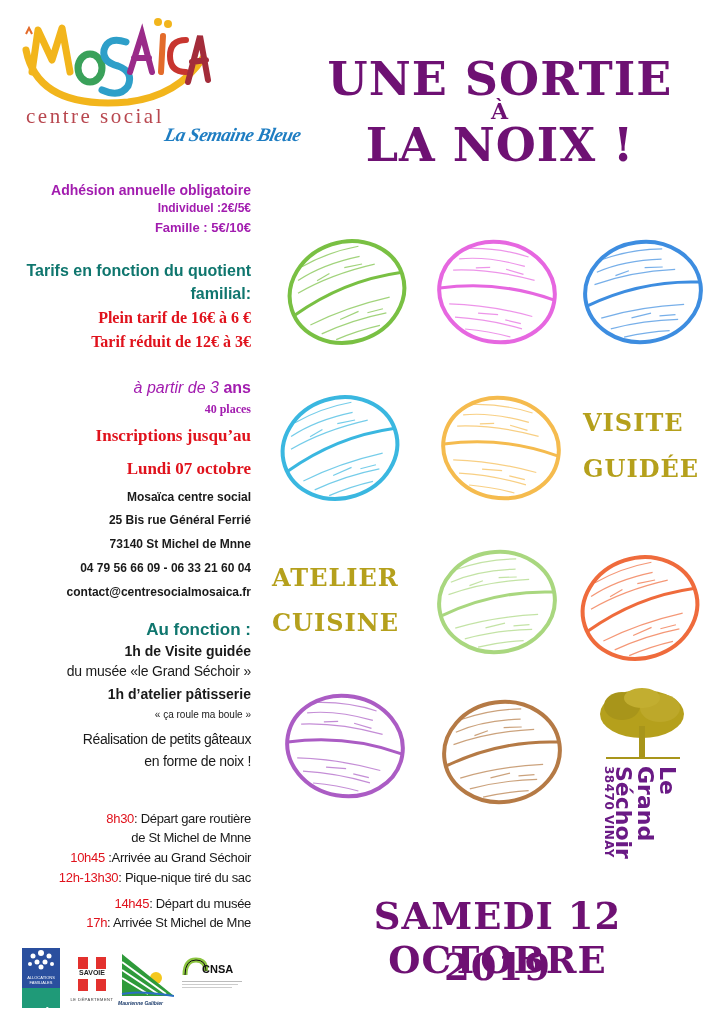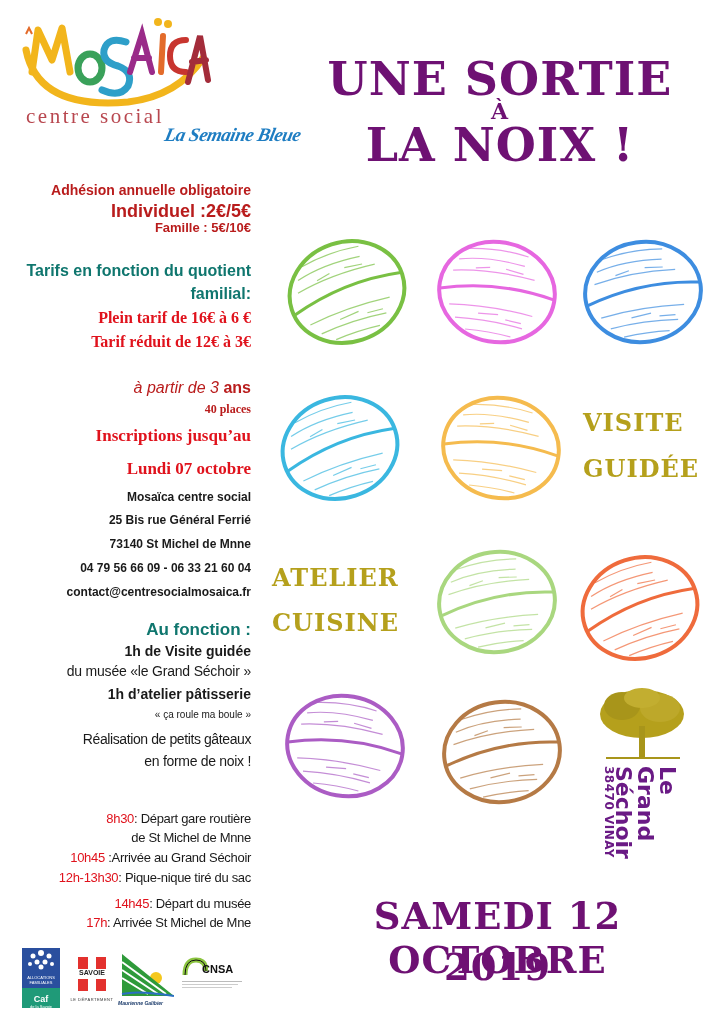--- a/index.html
+++ b/index.html
@@ -13,27 +13,27 @@
 
   
   .stencil { font-family: "DejaVu Serif", serif; font-weight: bold; letter-spacing: 1px; }
   .title-line { color: #6e1173; text-align: center; left: 300px; width: 400px; }
   .title-1 { top: 52px; font-size: 46px; }
   .title-2 { top: 98px; font-size: 22px; }
   .title-3 { top: 118px; font-size: 46px; }
 
   
   .info { right: 473px; text-align: right; font-family: "Liberation Sans", sans-serif; font-weight: bold; }
-  .blue { color: #b91c1c; text-align: center; }
+  .blue { color: #a21caf; text-align: center; }
   .purple { color: #0f766e; }
   .red { color: #e0121c; font-family: Liberation Serif, serif; }
   .black { color: #1a1a1a; }
 
   .adh-1 { top: 182px; font-size: 14px; }
-  .adh-2 { top: 201px; font-size: 18px; }
+  .adh-2 { top: 201px; font-size: 12px; }
   .adh-3 { top: 220px; font-size: 13px; }
 
   .tarif-1 { top: 262px; font-size: 16px; }
   .tarif-2 { top: 285px; font-size: 16px; }
   .tarif-3 { top: 309px; font-size: 16px; }
   .tarif-4 { top: 333px; font-size: 16px; }
 
   .age { top: 379px; font-size: 16px; }
   .age em { font-style: italic; font-weight: normal; }
   .places { top: 402px; font-size: 12px; font-family: Liberation Serif, serif; }
@@ -342,21 +342,21 @@
         <circle cx="15" cy="14" r="2.5"></circle>
           <circle cx="23" cy="14" r="2.5"></circle>
           <circle cx="19" cy="19" r="2.5"></circle>
         <circle cx="8" cy="16" r="2"></circle>
           <circle cx="30" cy="16" r="2"></circle>
       </g>
     </svg>
     <div class="tiny" style="position:absolute;left:0;top:27px;width:38px;text-align:center;color:#fff;font-size:4px;line-height:5px;">ALLOCATIONS FAMILIALES</div>
   </div>
   <div style="position:absolute;left:0;top:40px;width:38px;height:20px;background:#1f9a78;">
-    <div class="tiny" style="text-align:center;color:#fff;font-size:9px;font-weight:bold;line-height:10px;padding-top:6px;">Caf</div>
+    <div class="tiny" style="text-align:center;color:#fff;font-size:9px;font-weight:bold;line-height:10px;padding-top:18px;">Caf</div>
     <div class="tiny" style="text-align:center;color:#fff;font-size:4px;line-height:5px;">de la Savoie</div>
   </div>
 </div>
 
 <div class="abs savoie">
   <svg width="44" height="40" viewBox="0 0 44 40">
     <rect x="8" y="2" width="10" height="12" fill="#e3312e"></rect>
     <rect x="26" y="2" width="10" height="12" fill="#e3312e"></rect>
     <rect x="8" y="24" width="10" height="12" fill="#e3312e"></rect>
     <rect x="26" y="24" width="10" height="12" fill="#e3312e"></rect>

